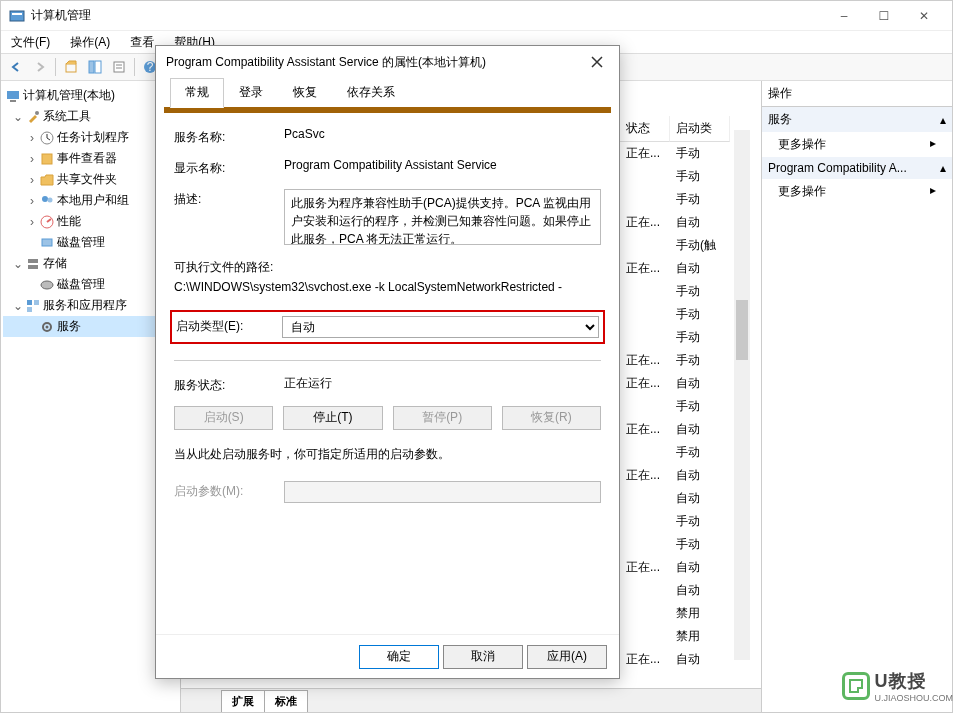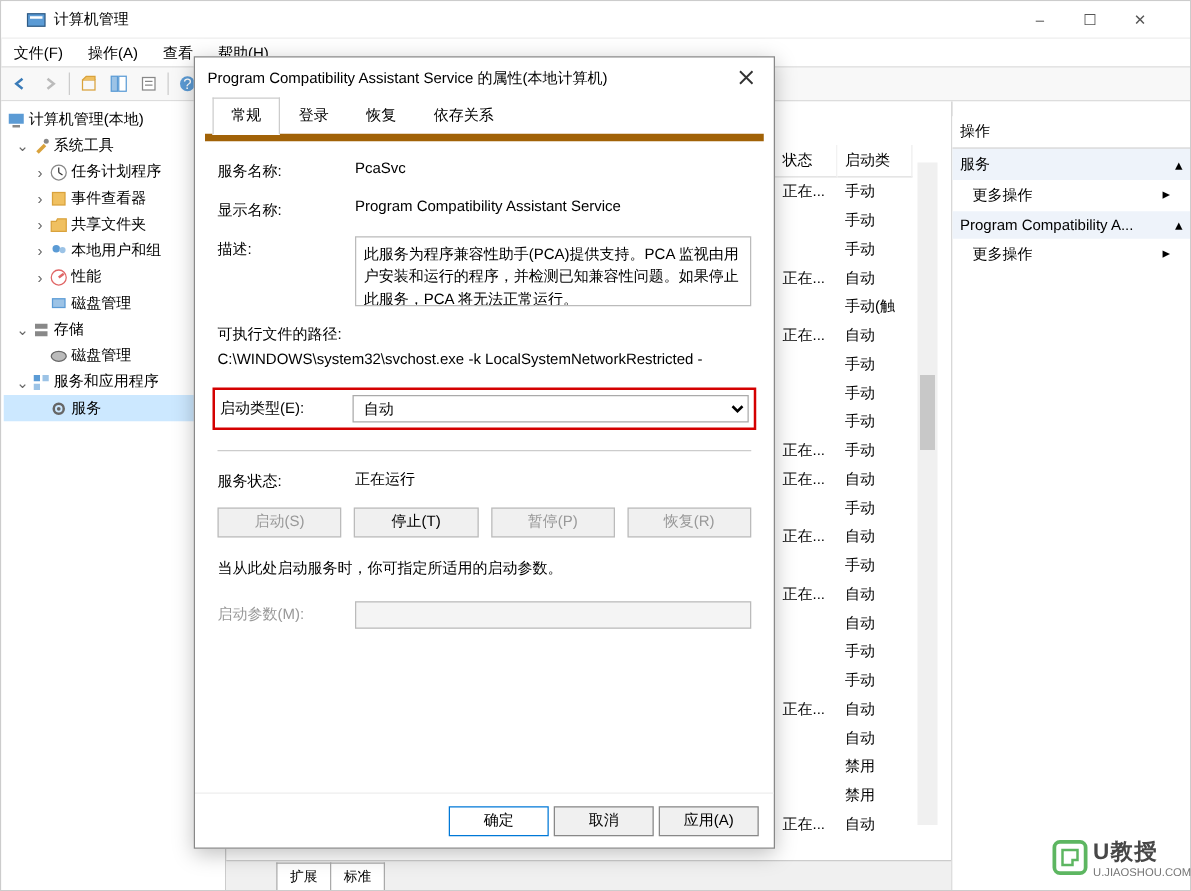--- a/index.html
+++ b/index.html
@@ -1,20 +1,20 @@
 <!DOCTYPE html>
 <html><head>
 <meta charset="utf-8">
 <style>
 * { margin: 0; padding: 0; box-sizing: border-box; font-family: "Microsoft YaHei", "SimSun", sans-serif; font-size: 12px; }
 body { background: #fff; width: 953px; height: 713px; overflow: hidden; position: relative; }
 
 
 .main-window { width: 953px; height: 713px; border: 1px solid #ccc; background: #fff; display: flex; flex-direction: column; }
-.titlebar { height: 30px; background: #fff; display: flex; align-items: center; padding: 0 20px; border-bottom: 1px solid #eee; }
+.titlebar { height: 30px; background: #fff; display: flex; align-items: center; padding: 0 8px; border-bottom: 1px solid #eee; }
 .titlebar .icon { width: 16px; height: 16px; margin-right: 6px; }
 .titlebar .title { flex: 1; }
 .titlebar .win-controls { display: flex; }
 .titlebar .win-btn { width: 40px; height: 28px; display: flex; align-items: center; justify-content: center; color: #555; }
 
 .menubar { height: 22px; display: flex; align-items: center; padding: 0 6px; gap: 12px; }
 .menubar span { padding: 2px 4px; }
 
 .toolbar { height: 28px; display: flex; align-items: center; padding: 0 4px; gap: 2px; border-top: 1px solid #ddd; border-bottom: 1px solid #ddd; background: #f8f8f8; }
 .tbtn { width: 22px; height: 22px; display: flex; align-items: center; justify-content: center; border: 1px solid transparent; }
@@ -24,23 +24,23 @@
 .tree { width: 180px; border-right: 1px solid #ccc; padding: 4px 2px; background: #fff; overflow-y: auto; }
 .tree-item { display: flex; align-items: center; padding: 2px 2px; gap: 2px; white-space: nowrap; }
 .tree-item.selected { background: #cce8ff; }
 .tree-indent { display: inline-block; }
 .tree-exp { width: 10px; display: inline-block; text-align: center; color: #666; }
 .tree-icon { width: 16px; height: 16px; display: inline-flex; align-items: center; justify-content: center; }
 
 .center { flex: 1; display: flex; flex-direction: column; border-right: 1px solid #ccc; }
 .list-area { flex: 1; overflow: hidden; position: relative; }
 .tabs-bottom { height: 24px; display: flex; align-items: flex-end; border-top: 1px solid #ccc; background: #f0f0f0; padding-left: 40px; }
-.tab-b { padding: 3px 10px; border: 1px solid #aaa; border-bottom: none; background: #fff; margin-right: -1px; font-size: 11px; }
-
-.actions { width: 190px; background: #fff; margin-top: 12px; }
+.tab-b { padding: 3px 10px; border: 1px solid #aaa; border-bottom: none; background: #fff; margin-right: -1px; font-size: 11px; font-weight: bold; }
+
+.actions { width: 190px; background: #fff; }
 .actions-hdr { padding: 4px 6px; border-bottom: 1px solid #ccc; background: #fff; }
 .act-group-hdr { background: #eef3fa; padding: 4px 6px; display: flex; align-items: center; justify-content: space-between; }
 .act-item { padding: 4px 16px; display: flex; justify-content: space-between; align-items: flex-start; }
 
 
 .dialog { position: absolute; left: 155px; top: 45px; width: 465px; height: 634px; background: #fff; border: 1px solid #888; box-shadow: 0 4px 16px rgba(0,0,0,.25); display: flex; flex-direction: column; }
 .dialog-title { height: 32px; display: flex; align-items: center; padding: 0 10px; }
 .dialog-title .dtxt { flex: 1; }
 .dialog-close { width: 24px; height: 24px; display: flex; align-items: center; justify-content: center; }
 .dialog-tabs { display: flex; padding: 0 6px; border-bottom: 6px solid #a16207; margin: 0 8px; }

